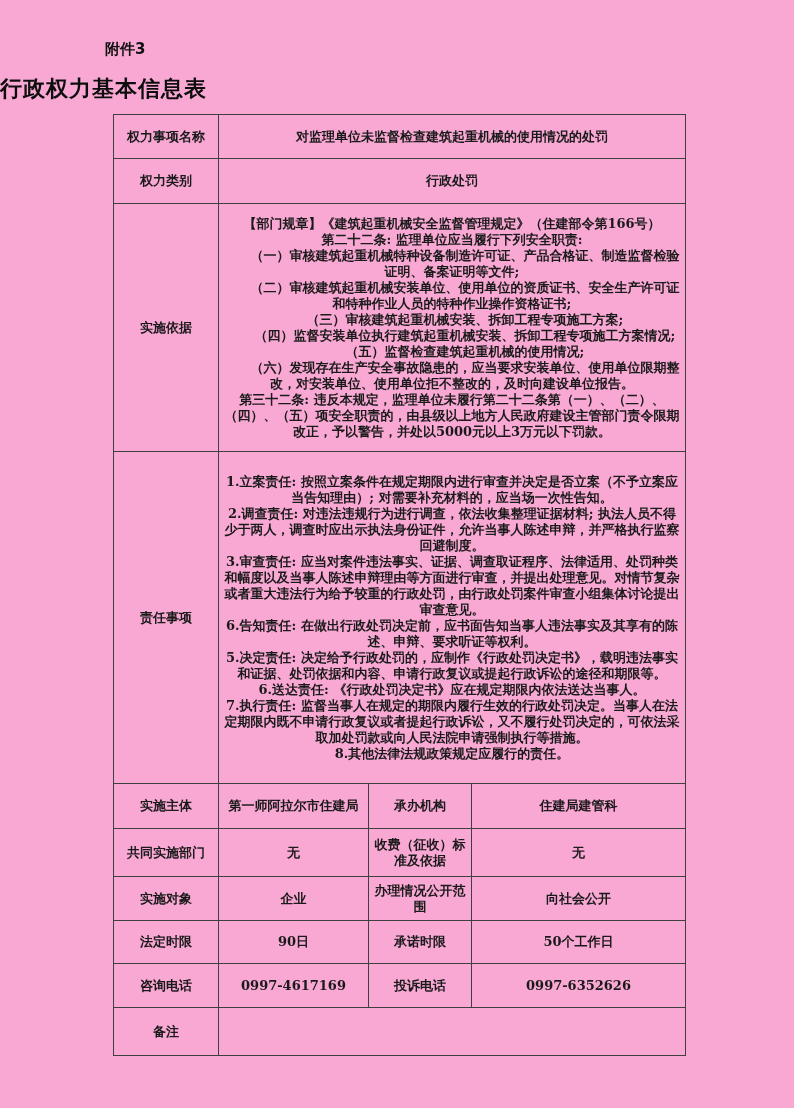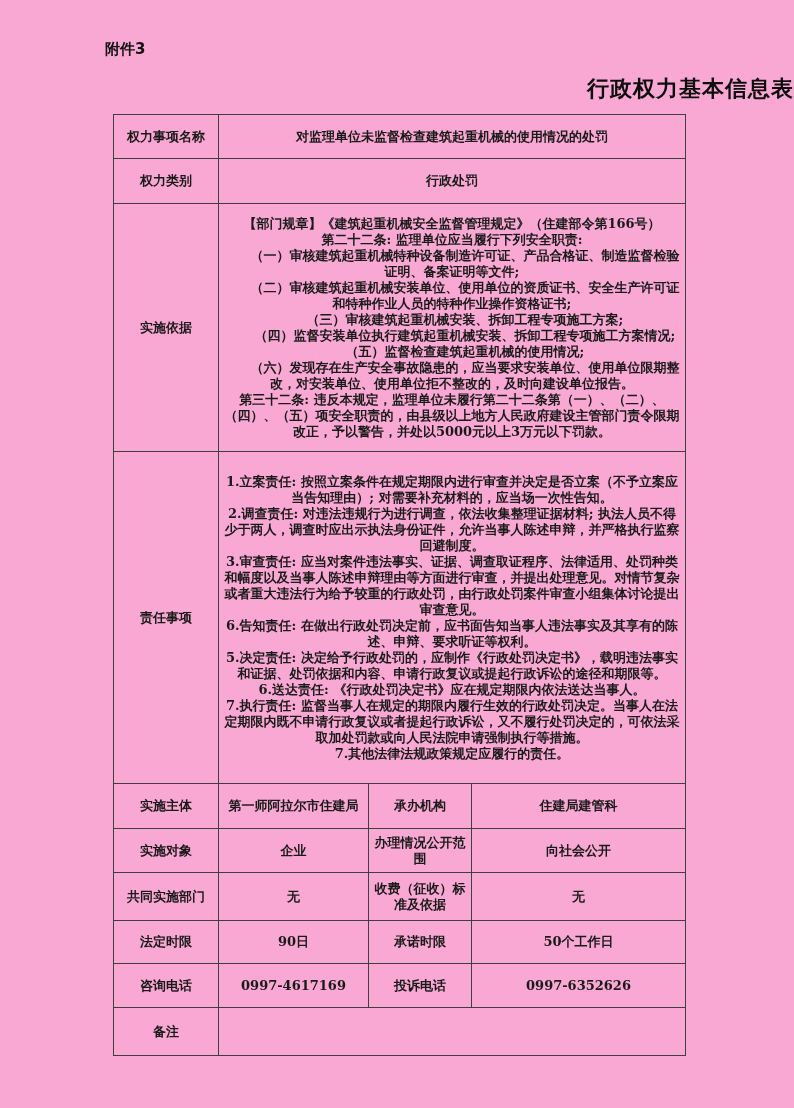--- a/index.html
+++ b/index.html
@@ -24,21 +24,21 @@
     font-size: 15px;
     font-weight: 700;
     color: #111111;
   }
   .doc-title {
     position: absolute;
     left: 0;
     top: 74px;
     width: 100%;
     margin: 0;
-    text-align: right;
+    text-align: left;
     font-family: "DejaVu Sans", "Liberation Sans", sans-serif;
     font-size: 22px;
     font-weight: 700;
     color: #0d0d0d;
     letter-spacing: 1px;
   }
   table.info {
     position: absolute;
     left: 113px;
     top: 114px;
@@ -112,43 +112,43 @@
     <tr style="height:332px">
       <td>责任事项</td>
       <td colspan="3" class="long duty">
         <p>1.立案责任: 按照立案条件在规定期限内进行审查并决定是否立案（不予立案应当告知理由）; 对需要补充材料的，应当场一次性告知。</p>
         <p>2.调查责任: 对违法违规行为进行调查，依法收集整理证据材料; 执法人员不得少于两人，调查时应出示执法身份证件，允许当事人陈述申辩，并严格执行监察回避制度。</p>
         <p>3.审查责任: 应当对案件违法事实、证据、调查取证程序、法律适用、处罚种类和幅度以及当事人陈述申辩理由等方面进行审查，并提出处理意见。对情节复杂或者重大违法行为给予较重的行政处罚，由行政处罚案件审查小组集体讨论提出审查意见。</p>
         <p>6.告知责任: 在做出行政处罚决定前，应书面告知当事人违法事实及其享有的陈述、申辩、要求听证等权利。</p>
         <p>5.决定责任: 决定给予行政处罚的，应制作《行政处罚决定书》，载明违法事实和证据、处罚依据和内容、申请行政复议或提起行政诉讼的途径和期限等。</p>
         <p>6.送达责任: 《行政处罚决定书》应在规定期限内依法送达当事人。</p>
         <p>7.执行责任: 监督当事人在规定的期限内履行生效的行政处罚决定。当事人在法定期限内既不申请行政复议或者提起行政诉讼，又不履行处罚决定的，可依法采取加处罚款或向人民法院申请强制执行等措施。</p>
-        <p>7.其他法律法规政策规定应履行的责任。</p>
+        <p>8.其他法律法规政策规定应履行的责任。</p>
       </td>
     </tr>
 
     <tr style="height:45px">
       <td>实施主体</td>
       <td>第一师阿拉尔市住建局</td>
       <td>承办机构</td>
       <td>住建局建管科</td>
     </tr>
 
+    <tr style="height:48px">
+      <td>共同实施部门</td>
+      <td>无</td>
+      <td>收费（征收）标准及依据</td>
+      <td>无</td>
+    </tr>
+
     <tr style="height:44px">
       <td>实施对象</td>
       <td>企业</td>
       <td>办理情况公开范围</td>
       <td>向社会公开</td>
-    </tr>
-
-    <tr style="height:48px">
-      <td>共同实施部门</td>
-      <td>无</td>
-      <td>收费（征收）标准及依据</td>
-      <td>无</td>
     </tr>
 
     <tr style="height:43px">
       <td>法定时限</td>
       <td>90日</td>
       <td>承诺时限</td>
       <td>50个工作日</td>
     </tr>
 
     <tr style="height:44px">

